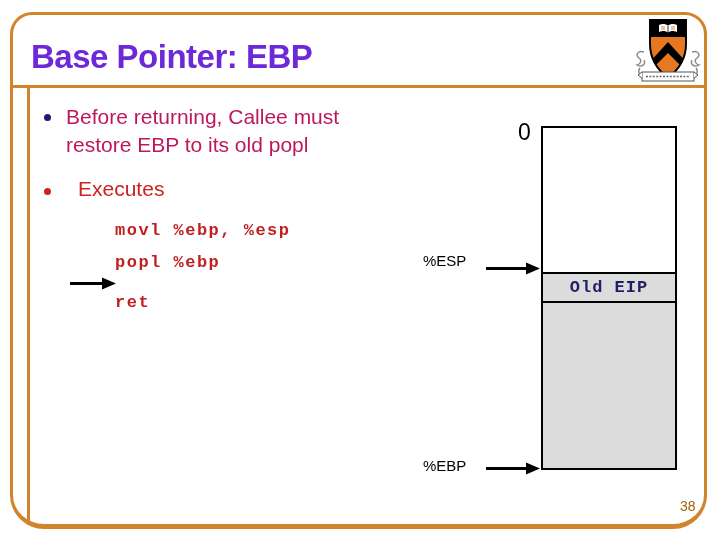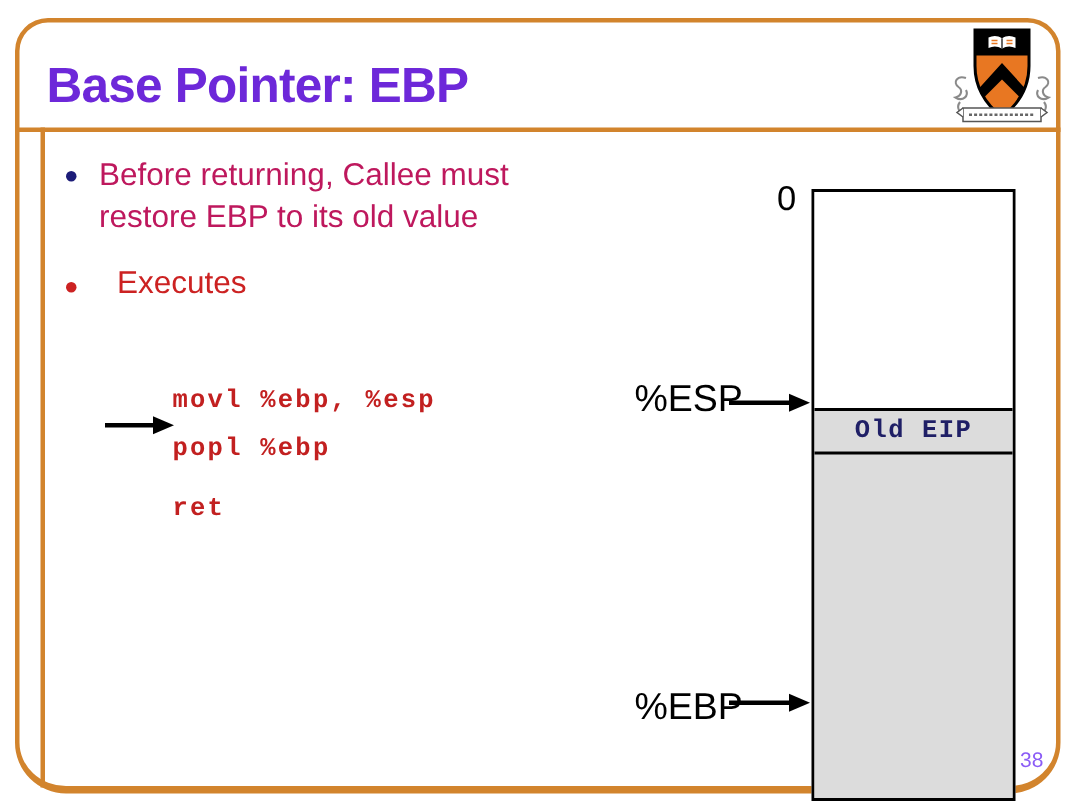--- a/index.html
+++ b/index.html
@@ -68,33 +68,32 @@
   }
   .code-line {
     position: absolute;
     left: 115px;
     font-family: "Liberation Mono", monospace;
     font-weight: bold;
     font-size: 17px;
     letter-spacing: 1.5px;
     color: #C22020;
     white-space: nowrap;
-    margin-top: 37px;
   }
   .code-1 { top: 221px; }
   .code-2 { top: 253px; }
   .code-3 { top: 293px; }
 
   .arrow-svg { position: absolute; }
 
   
   .stack-box {
     position: absolute;
     left: 541px; top: 126px;
-    width: 136px; height: 408px;
+    width: 136px; height: 344px;
     border: 2px solid #000000;
     background: #ffffff;
     box-sizing: border-box;
     display: flex;
     flex-direction: column;
   }
   .stack-spacer { height: 144px; background: #ffffff; }
   .stack-cell {
     height: 27px;
     border-top: 2px solid #000000;
@@ -114,32 +113,32 @@
   }
   .zero-label {
     position: absolute;
     left: 518px; top: 119px;
     font-size: 23px;
     color: #000000;
   }
   .reg-label {
     position: absolute;
     left: 423px;
-    font-size: 25px;
+    font-size: 15px;
     color: #000000;
     white-space: nowrap;
   }
   .esp-label { top: 252px; }
   .ebp-label { top: 457px; }
 
   .page-number {
     position: absolute;
     left: 680px; top: 498px;
     font-size: 14px;
-    color: #8b5cf6;
+    color: #a16207;
   }
 </style>
 </head>
 <body>
 
 <div id="slide">
 
   <div class="frame"></div>
   <div class="title-separator"></div>
   <div class="inner-vline"></div>
@@ -175,21 +174,21 @@
     <g>
       <rect x="12" y="56" width="52" height="9" fill="#ffffff" stroke="#555555" stroke-width="1"></rect>
       <path d="M12,56 l-4,3 4,3 M64,56 l4,3 -4,3" fill="#ffffff" stroke="#555555" stroke-width="1"></path>
       <line x1="16" y1="60.5" x2="60" y2="60.5" stroke="#666666" stroke-width="1.6" stroke-dasharray="2,1.4"></line>
     </g>
   </svg>
 
   <div class="bullet-dot dot-blue"></div>
   <div class="bullet1-text">
     <div>Before returning, Callee must</div>
-    <div>restore EBP to its old value</div>
+    <div>restore EBP to its old popl</div>
   </div>
 
   <div class="bullet-dot dot-red"></div>
   <div class="bullet2-text">Executes</div>
 
   <div class="code-line code-1">movl %ebp, %esp</div>
   <div class="code-line code-2">popl %ebp</div>
   <div class="code-line code-3">ret</div>
 
   <svg class="arrow-svg" style="left:70px; top:277px;" width="46" height="13" viewBox="0 0 46 13">

